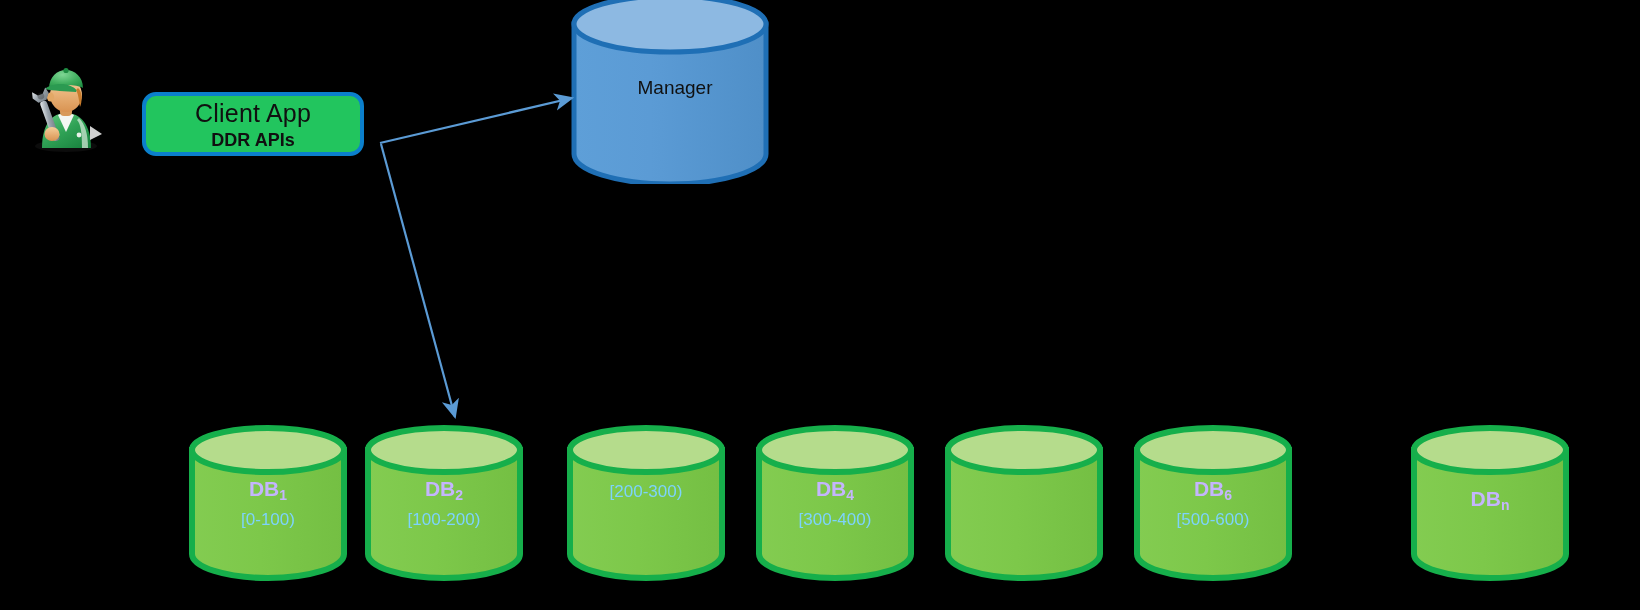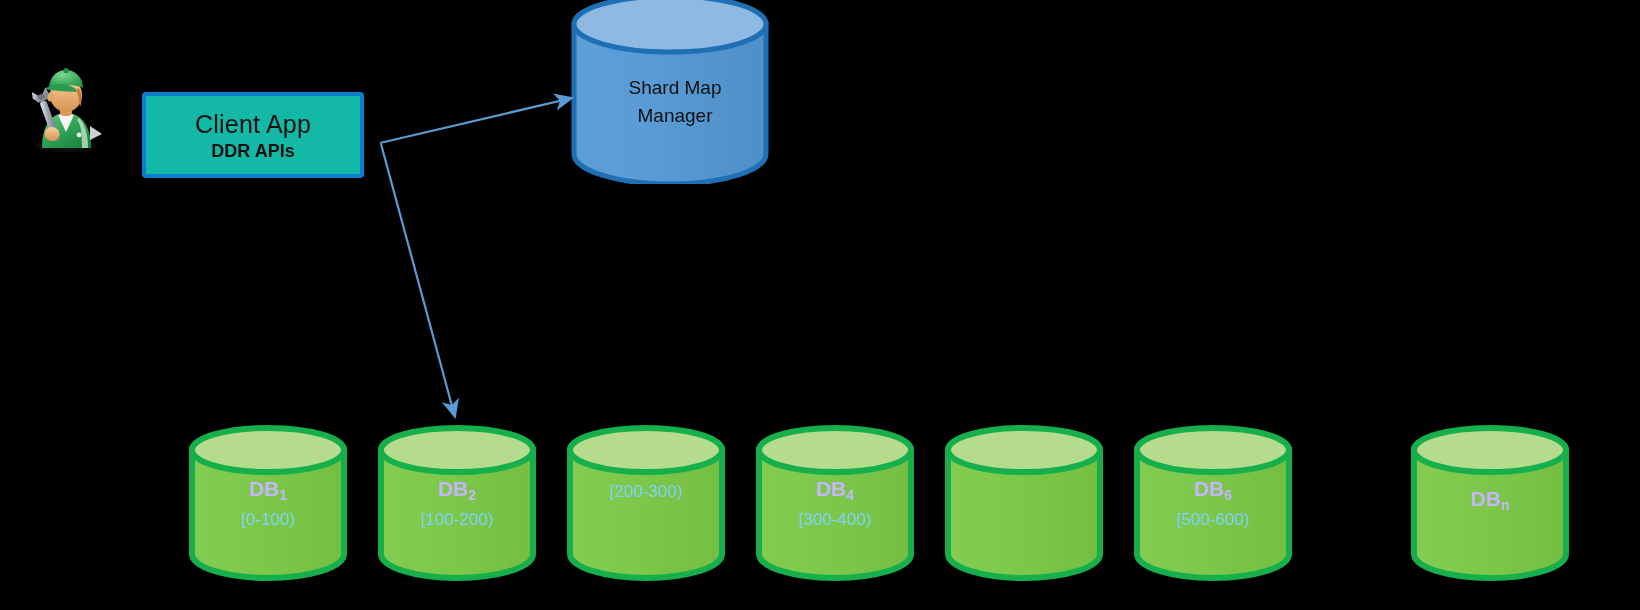--- a/index.html
+++ b/index.html
@@ -25,24 +25,24 @@
     top: 62px;
     width: 96px;
     height: 92px;
   }
 
   
   #client-app-box {
     left: 142px;
     top: 92px;
     width: 222px;
-    height: 86px;
-    background: #14b8a6;
+    height: 64px;
+    background: #22c55e;
     border: 4px solid #0B7FCB;
-    border-radius: 4px;
+    border-radius: 14px;
     box-sizing: border-box;
     display: flex;
     flex-direction: column;
     align-items: center;
     justify-content: center;
     gap: 2px;
   }
   #client-app-title {
     color: #101010;
     font-size: 25px;
@@ -191,21 +191,20 @@
           <stop offset="0%" stop-color="#5E9FD8"></stop>
           <stop offset="40%" stop-color="#5B9BD5"></stop>
           <stop offset="100%" stop-color="#4F8FC8"></stop>
         </linearGradient>
       </defs>
       <path d="M4 30 L4 160 A96 30 0 0 0 196 160 L196 30 Z" fill="url(#smmBody)" stroke="#1F6FB5" stroke-width="5"></path>
       <ellipse cx="100" cy="30" rx="96" ry="28" fill="#8DB9E2" stroke="#1F6FB5" stroke-width="5"></ellipse>
     </svg>
   </div>
   <div class="abs" id="smm-label">
-    <div>Shard Map</div>
     <div>Manager</div>
   </div>
 
   <svg class="abs" id="arrows" viewBox="0 0 1640 610" aria-hidden="true">
     <defs>
       <marker id="ah" markerWidth="10" markerHeight="10" refX="8" refY="4" orient="auto" markerUnits="strokeWidth">
         <path d="M0,0 L9,4 L0,8 L2.4,4 Z" fill="#5B9BD5"></path>
       </marker>
     </defs>
     <line x1="380" y1="143" x2="572" y2="98" stroke="#5B9BD5" stroke-width="2.2" marker-end="url(#ah)"></line>
@@ -225,21 +224,21 @@
             </defs>
             <path d="M4 26 L4 130 A76 24 0 0 0 156 130 L156 26 Z" fill="url(#dbBodyG)" stroke="#16AF4B" stroke-width="6"></path>
             <ellipse cx="80" cy="26" rx="76" ry="22" fill="#B5DC8C" stroke="#16AF4B" stroke-width="6"></ellipse>
           </svg>
         </div>
         <div class="db-text">
           <div class="db-name"><span>DB</span><sub>1</sub></div>
           <div class="db-range">[0-100)</div>
         </div>
       </div>
-      <div class="abs db-node" style="left: 377px;">
+      <div class="abs db-node" style="left: 364px;">
         <div>
           <svg class="db-svg" viewBox="0 0 160 158" aria-hidden="true">
             <defs>
               <linearGradient id="dbBodyG" x1="0" y1="0" x2="1" y2="0">
                 <stop offset="0%" stop-color="#83CC51"></stop>
                 <stop offset="45%" stop-color="#7DC84A"></stop>
                 <stop offset="100%" stop-color="#74BF43"></stop>
               </linearGradient>
             </defs>
             <path d="M4 26 L4 130 A76 24 0 0 0 156 130 L156 26 Z" fill="url(#dbBodyG)" stroke="#16AF4B" stroke-width="6"></path>

